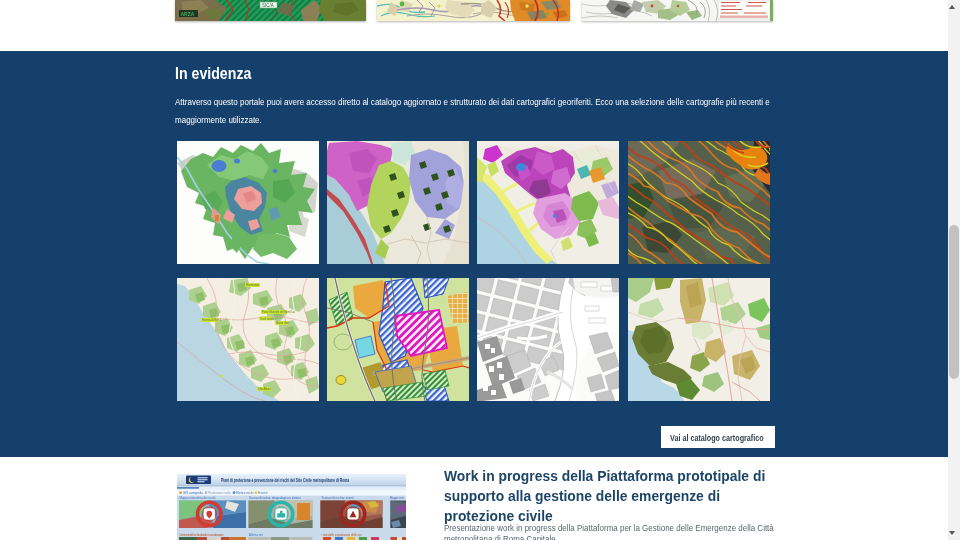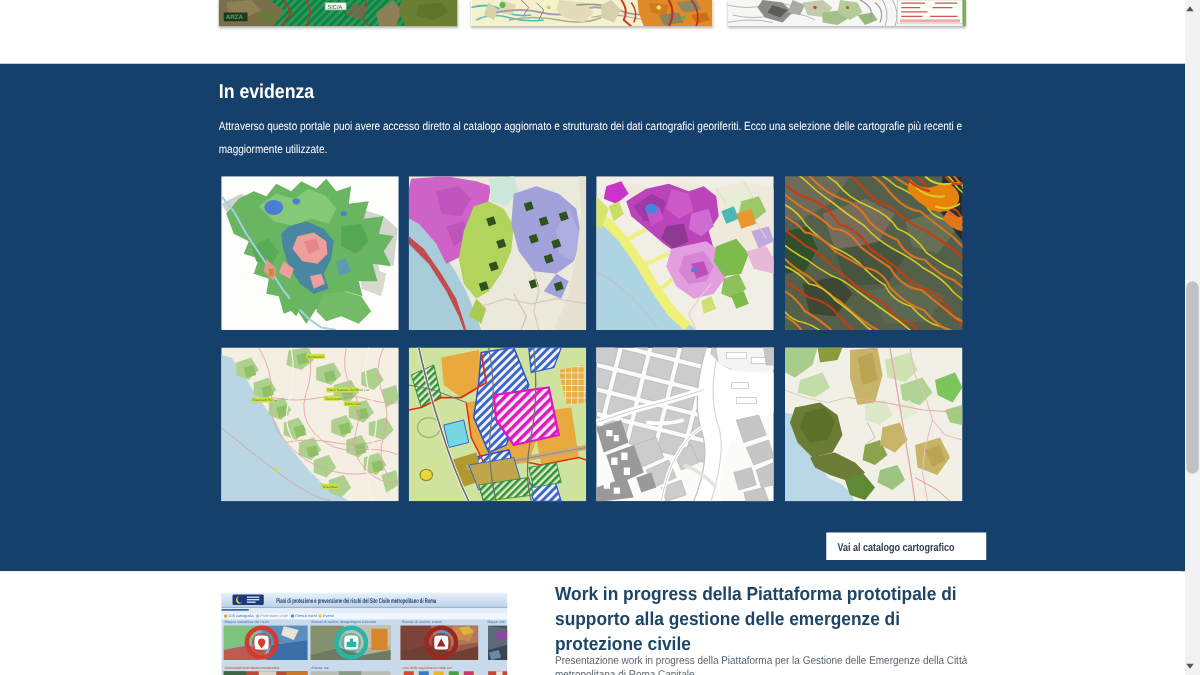--- a/index.html
+++ b/index.html
@@ -3,21 +3,21 @@
 <meta charset="utf-8">
 <style>
   html,body{margin:0;padding:0;background:#fff;}
   #page{position:relative;width:960px;height:540px;overflow:hidden;font-family:"Liberation Sans",sans-serif;background:#fff;}
   .abs{position:absolute;}
   .sqz{transform-origin:0 0;white-space:nowrap;}
   #band{left:0;top:51px;width:948px;height:406px;background:#15406c;}
   #h1{left:175px;top:64.5px;color:#fff;font-size:16px;font-weight:bold;transform:scale(0.885,1);}
   #para{left:175px;top:93px;color:#fff;font-size:9.5px;line-height:17.5px;transform:scale(0.843,1);}
   .thumb{box-shadow:0 0 0 0 transparent;}
-  #btn{left:661px;top:426px;width:128px;height:22px;background:#fff;text-align:center;}
+  #btn{left:661px;top:426px;width:114px;height:22px;background:#fff;text-align:center;}
   #btn span{position:absolute;left:9px;top:6.5px;color:#2f3e4e;font-size:9px;font-weight:bold;white-space:nowrap;transform-origin:0 0;transform:scale(0.80,1);}
   #wsec{left:0;top:457px;width:945px;height:83px;background:#fff;}
   #bh{left:444px;top:466px;color:#1d4568;font-size:15px;line-height:20px;font-weight:bold;transform:scale(0.925,1);}
   #bp{left:444px;top:522.5px;color:#5a646e;font-size:9px;line-height:11px;transform:scale(0.886,1);}
   #sbar{left:947.5px;top:0;width:12.5px;height:540px;background:#f2f2f2;}
   #sthumb{left:949px;top:225px;width:10px;height:154px;background:#c2c2c2;border-radius:5px;}
 </style>
 </head>
 <body>
 <div id="page">

